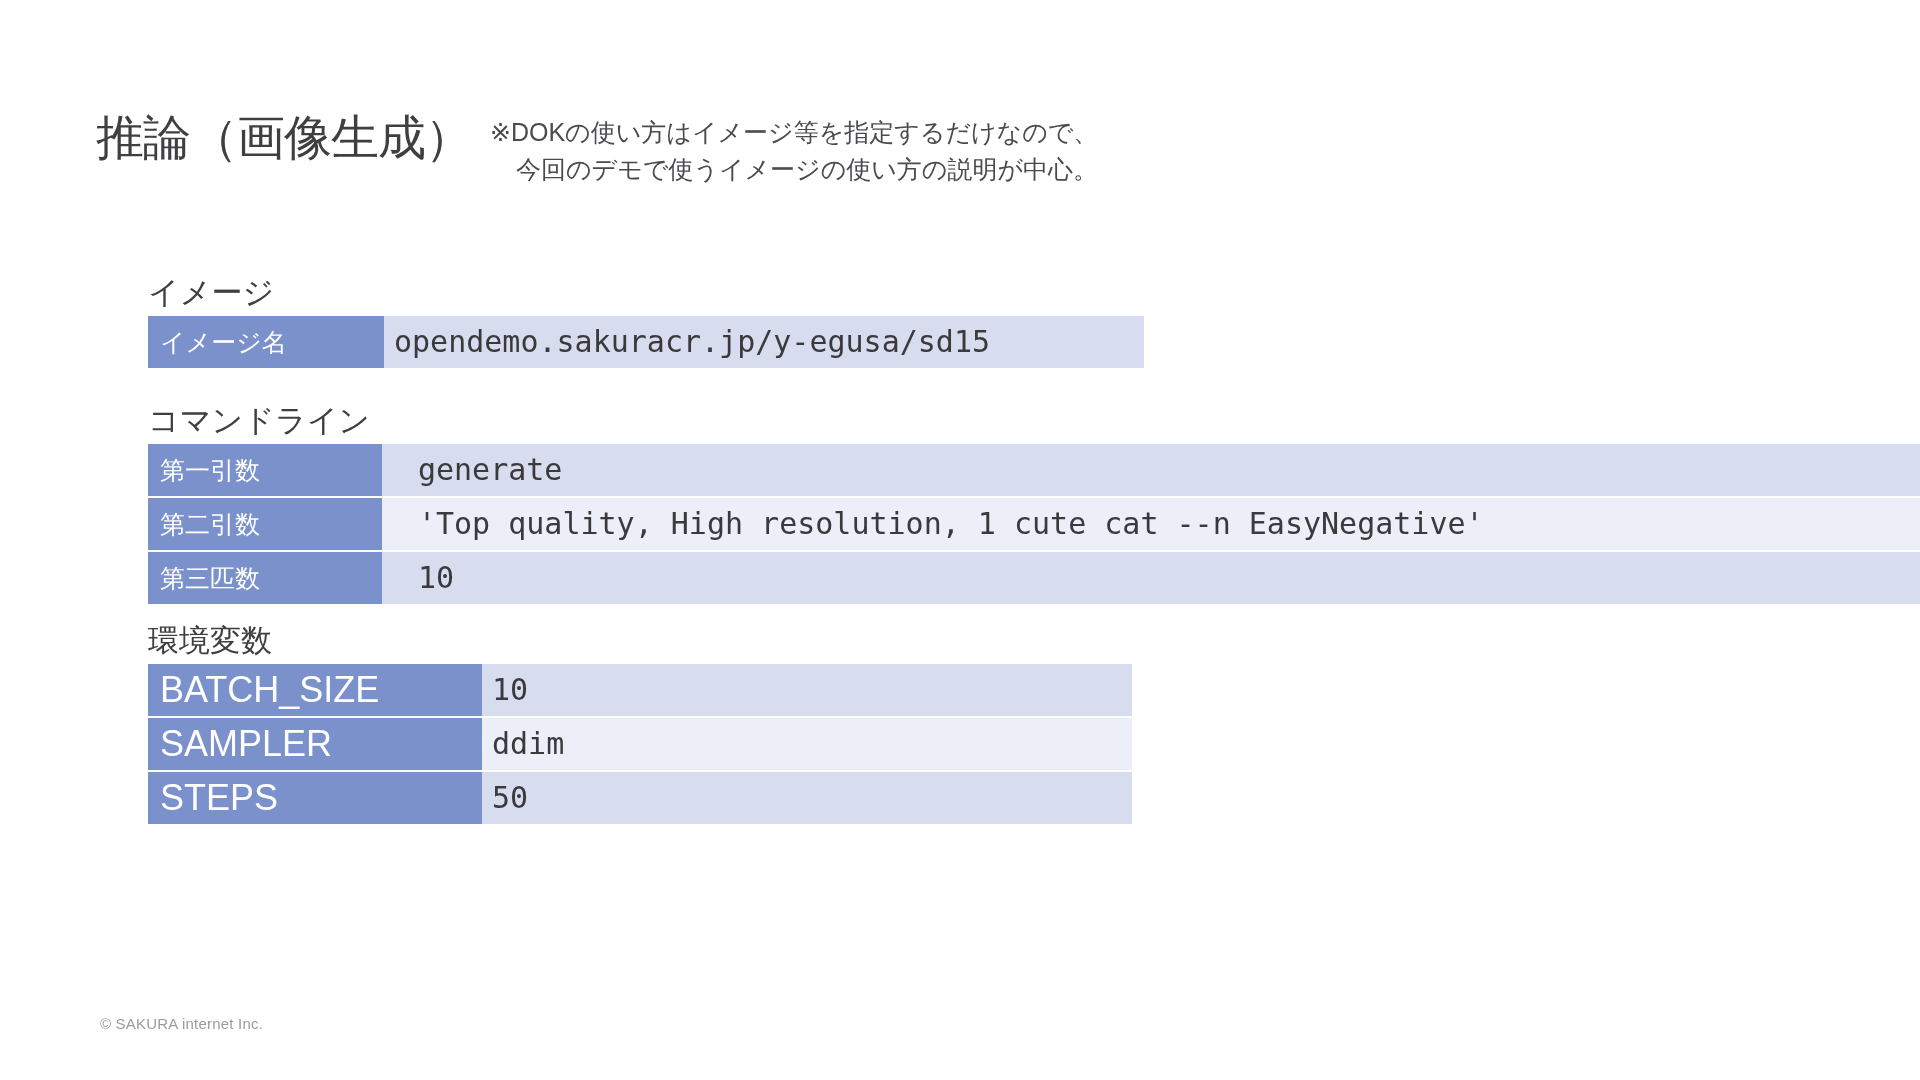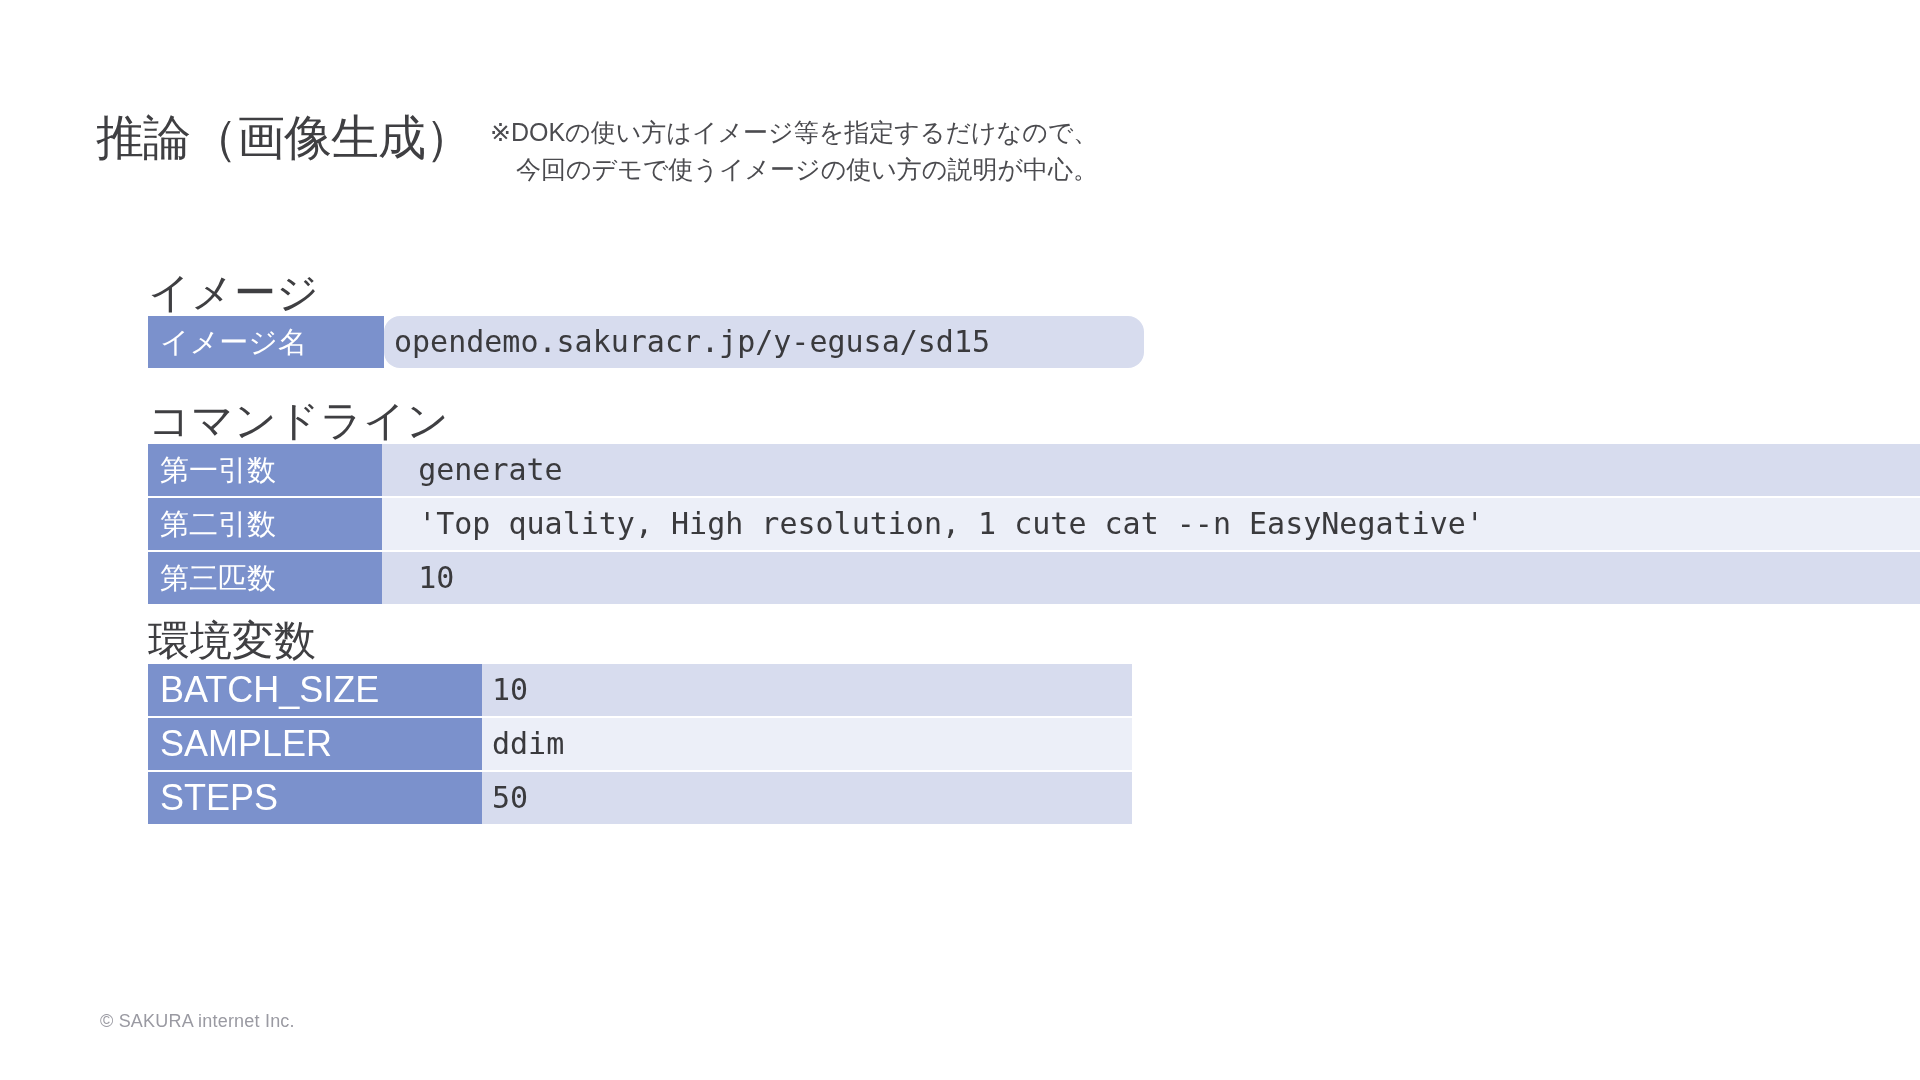--- a/index.html
+++ b/index.html
@@ -52,37 +52,37 @@
     display: block;
     padding-left: 26px;
   }
 
   
   .section {
     position: absolute;
     left: 148px;
   }
   .section-heading {
-    font-size: 42px;
+    font-size: 31px;
     line-height: 42px;
     color: #3f3f42;
     margin-bottom: 2px;
     white-space: nowrap;
   }
 
   .kv-table {
     border-collapse: collapse;
     table-layout: fixed;
   }
   .kv-table tr { height: 52px; }
   .kv-key {
     background: #7b91cc;
     color: #ffffff;
     padding: 0 12px;
-    font-size: 29px;
+    font-size: 25px;
     line-height: 52px;
     vertical-align: middle;
     white-space: nowrap;
     border-bottom: 2px solid #ffffff;
   }
   .kv-table tr:last-child .kv-key { border-bottom: none; }
   .kv-val {
     padding: 0 10px;
     font-family: "DejaVu Sans Mono", "Liberation Mono", monospace;
     font-size: 30px;
@@ -92,41 +92,41 @@
     white-space: nowrap;
     border-bottom: 2px solid #ffffff;
   }
   .kv-table tr:last-child .kv-val { border-bottom: none; }
   .kv-val.shade-a { background: #d7dcee; }
   .kv-val.shade-b { background: #eceff8; margin-left: 6px; }
 
   
   #section-image { top: 272px; }
   #section-image .kv-key { width: 212px; }
-  #section-image .kv-val { width: 740px; border-radius: 16px; }
+  #section-image .kv-val { width: 740px; }
 
   
   #section-command { top: 400px; }
   #section-command .kv-key { width: 212px; }
   #section-command .kv-val { width: 1500px; padding-left: 36px; }
 
   
   #section-env { top: 620px; }
   #section-env .kv-key {
     width: 310px;
     font-size: 36px;
   }
   #section-env .kv-val { width: 630px; }
 
   
   .footer {
     position: absolute;
     left: 100px;
     bottom: 48px;
-    font-size: 18px;
+    font-size: 15px;
     color: #9a9aa2;
     letter-spacing: 0.2px;
   }
 </style>
 </head>
 <body>
 
 <div class="slide">
 
   <div class="header">

